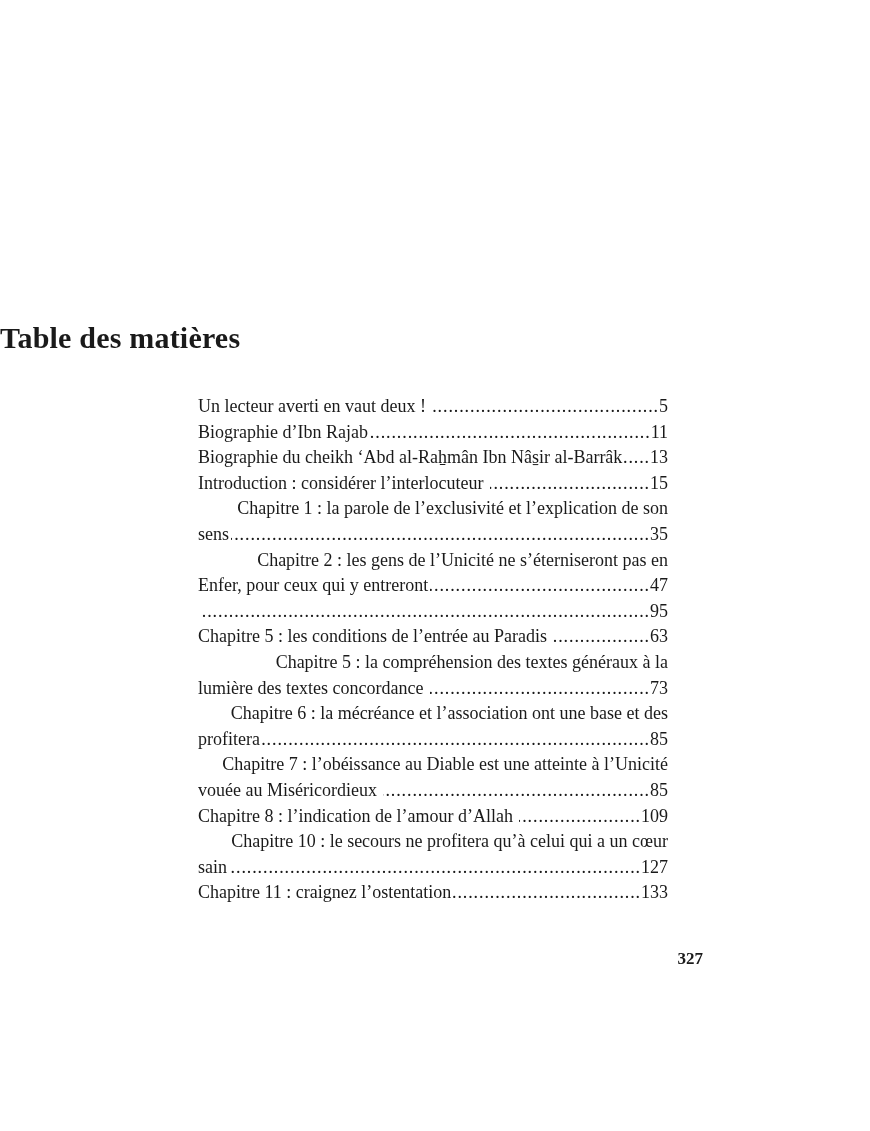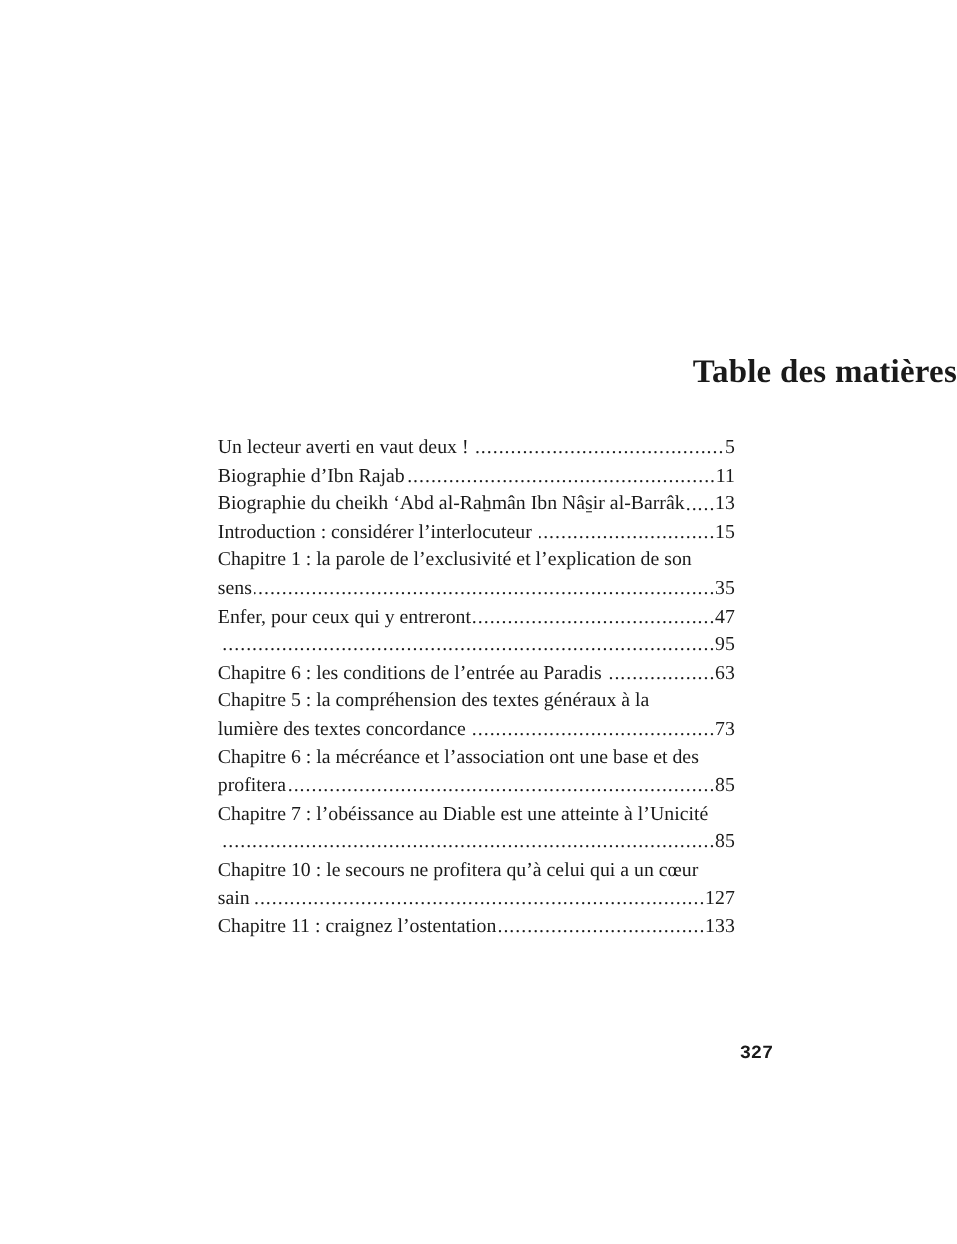--- a/index.html
+++ b/index.html
@@ -14,36 +14,36 @@
     background: #ffffff;
     font-family: "Liberation Serif", serif;
     color: #1a1a1a;
     overflow: hidden;
   }
   .book-title {
     position: absolute;
     top: 320px;
     left: 0;
     width: 100%;
-    text-align: right;
+    text-align: left;
     font-size: 30px;
     line-height: 36px;
     font-weight: bold;
     letter-spacing: 0.2px;
   }
   .toc {
     position: absolute;
     left: 198px;
     top: 394px;
     width: 470px;
     font-size: 18px;
     line-height: 25.6px;
   }
   .toc-pre:empty { display: none; }
-  .toc-pre { white-space: pre; }
+  .toc-pre { white-space: pre; text-align: right; }
   .toc-row {
     display: flex;
     align-items: flex-end;
   }
   .toc-text { white-space: pre; flex: 0 0 auto; }
   .toc-dots {
     flex: 1 1 auto;
     min-width: 6px;
     overflow: hidden;
     direction: rtl;
@@ -55,21 +55,20 @@
     letter-spacing: 0.9px;
   }
   .toc-page { white-space: pre; flex: 0 0 auto; }
   .folio {
     position: absolute;
     top: 948px;
     right: 167px;
     font-size: 17px;
     line-height: 22px;
     font-weight: bold;
-    font-family: Liberation Mono, monospace;
   }
 </style>
 </head>
 <body>
 
 <div class="page">
 
   <div class="book-title">Table des matières</div>
 
   <div class="toc">
@@ -109,37 +108,38 @@
     <div class="toc-entry">
         <div class="toc-pre">Chapitre 1 : la parole de l’exclusivité et l’explication de son</div>
         <div class="toc-row">
           <span class="toc-text">sens</span>
           <span class="toc-dots"></span>
           <span class="toc-page">35</span>
         </div>
       </div>
 
     <div class="toc-entry">
+        <div class="toc-pre">Chapitre 2 : les gens de l’Unicité ne s’éterniseront pas en</div>
         <div class="toc-row">
           <span class="toc-text">Enfer, pour ceux qui y entreront</span>
           <span class="toc-dots"></span>
           <span class="toc-page">47</span>
         </div>
       </div>
 
     <div class="toc-entry">
         <div class="toc-row">
           <span class="toc-dots"></span>
           <span class="toc-page">95</span>
         </div>
       </div>
 
     <div class="toc-entry">
         <div class="toc-row">
-          <span class="toc-text">Chapitre 6 : les conditions de l’entrée au Paradis </span>
+          <span class="toc-text">Chapitre 5 : les conditions de l’entrée au Paradis </span>
           <span class="toc-dots"></span>
           <span class="toc-page">63</span>
         </div>
       </div>
 
     <div class="toc-entry">
         <div class="toc-pre">Chapitre 5 : la compréhension des textes généraux à la</div>
         <div class="toc-row">
           <span class="toc-text">lumière des textes concordance </span>
           <span class="toc-dots"></span>
@@ -152,25 +152,33 @@
         <div class="toc-row">
           <span class="toc-text">profitera</span>
           <span class="toc-dots"></span>
           <span class="toc-page">85</span>
         </div>
       </div>
 
     <div class="toc-entry">
         <div class="toc-pre">Chapitre 7 : l’obéissance au Diable est une atteinte à l’Unicité</div>
         <div class="toc-row">
+          <span class="toc-text">vouée au Miséricordieux </span>
           <span class="toc-dots"></span>
           <span class="toc-page">85</span>
         </div>
       </div>
 
+    <div class="toc-entry">
+        <div class="toc-row">
+          <span class="toc-text">Chapitre 8 : l’indication de l’amour d’Allah </span>
+          <span class="toc-dots"></span>
+          <span class="toc-page">109</span>
+        </div>
+      </div>
 
 
     <div class="toc-entry">
         <div class="toc-pre">Chapitre 10 : le secours ne profitera qu’à celui qui a un cœur</div>
         <div class="toc-row">
           <span class="toc-text">sain</span>
           <span class="toc-dots"></span>
           <span class="toc-page">127</span>
         </div>
       </div>

